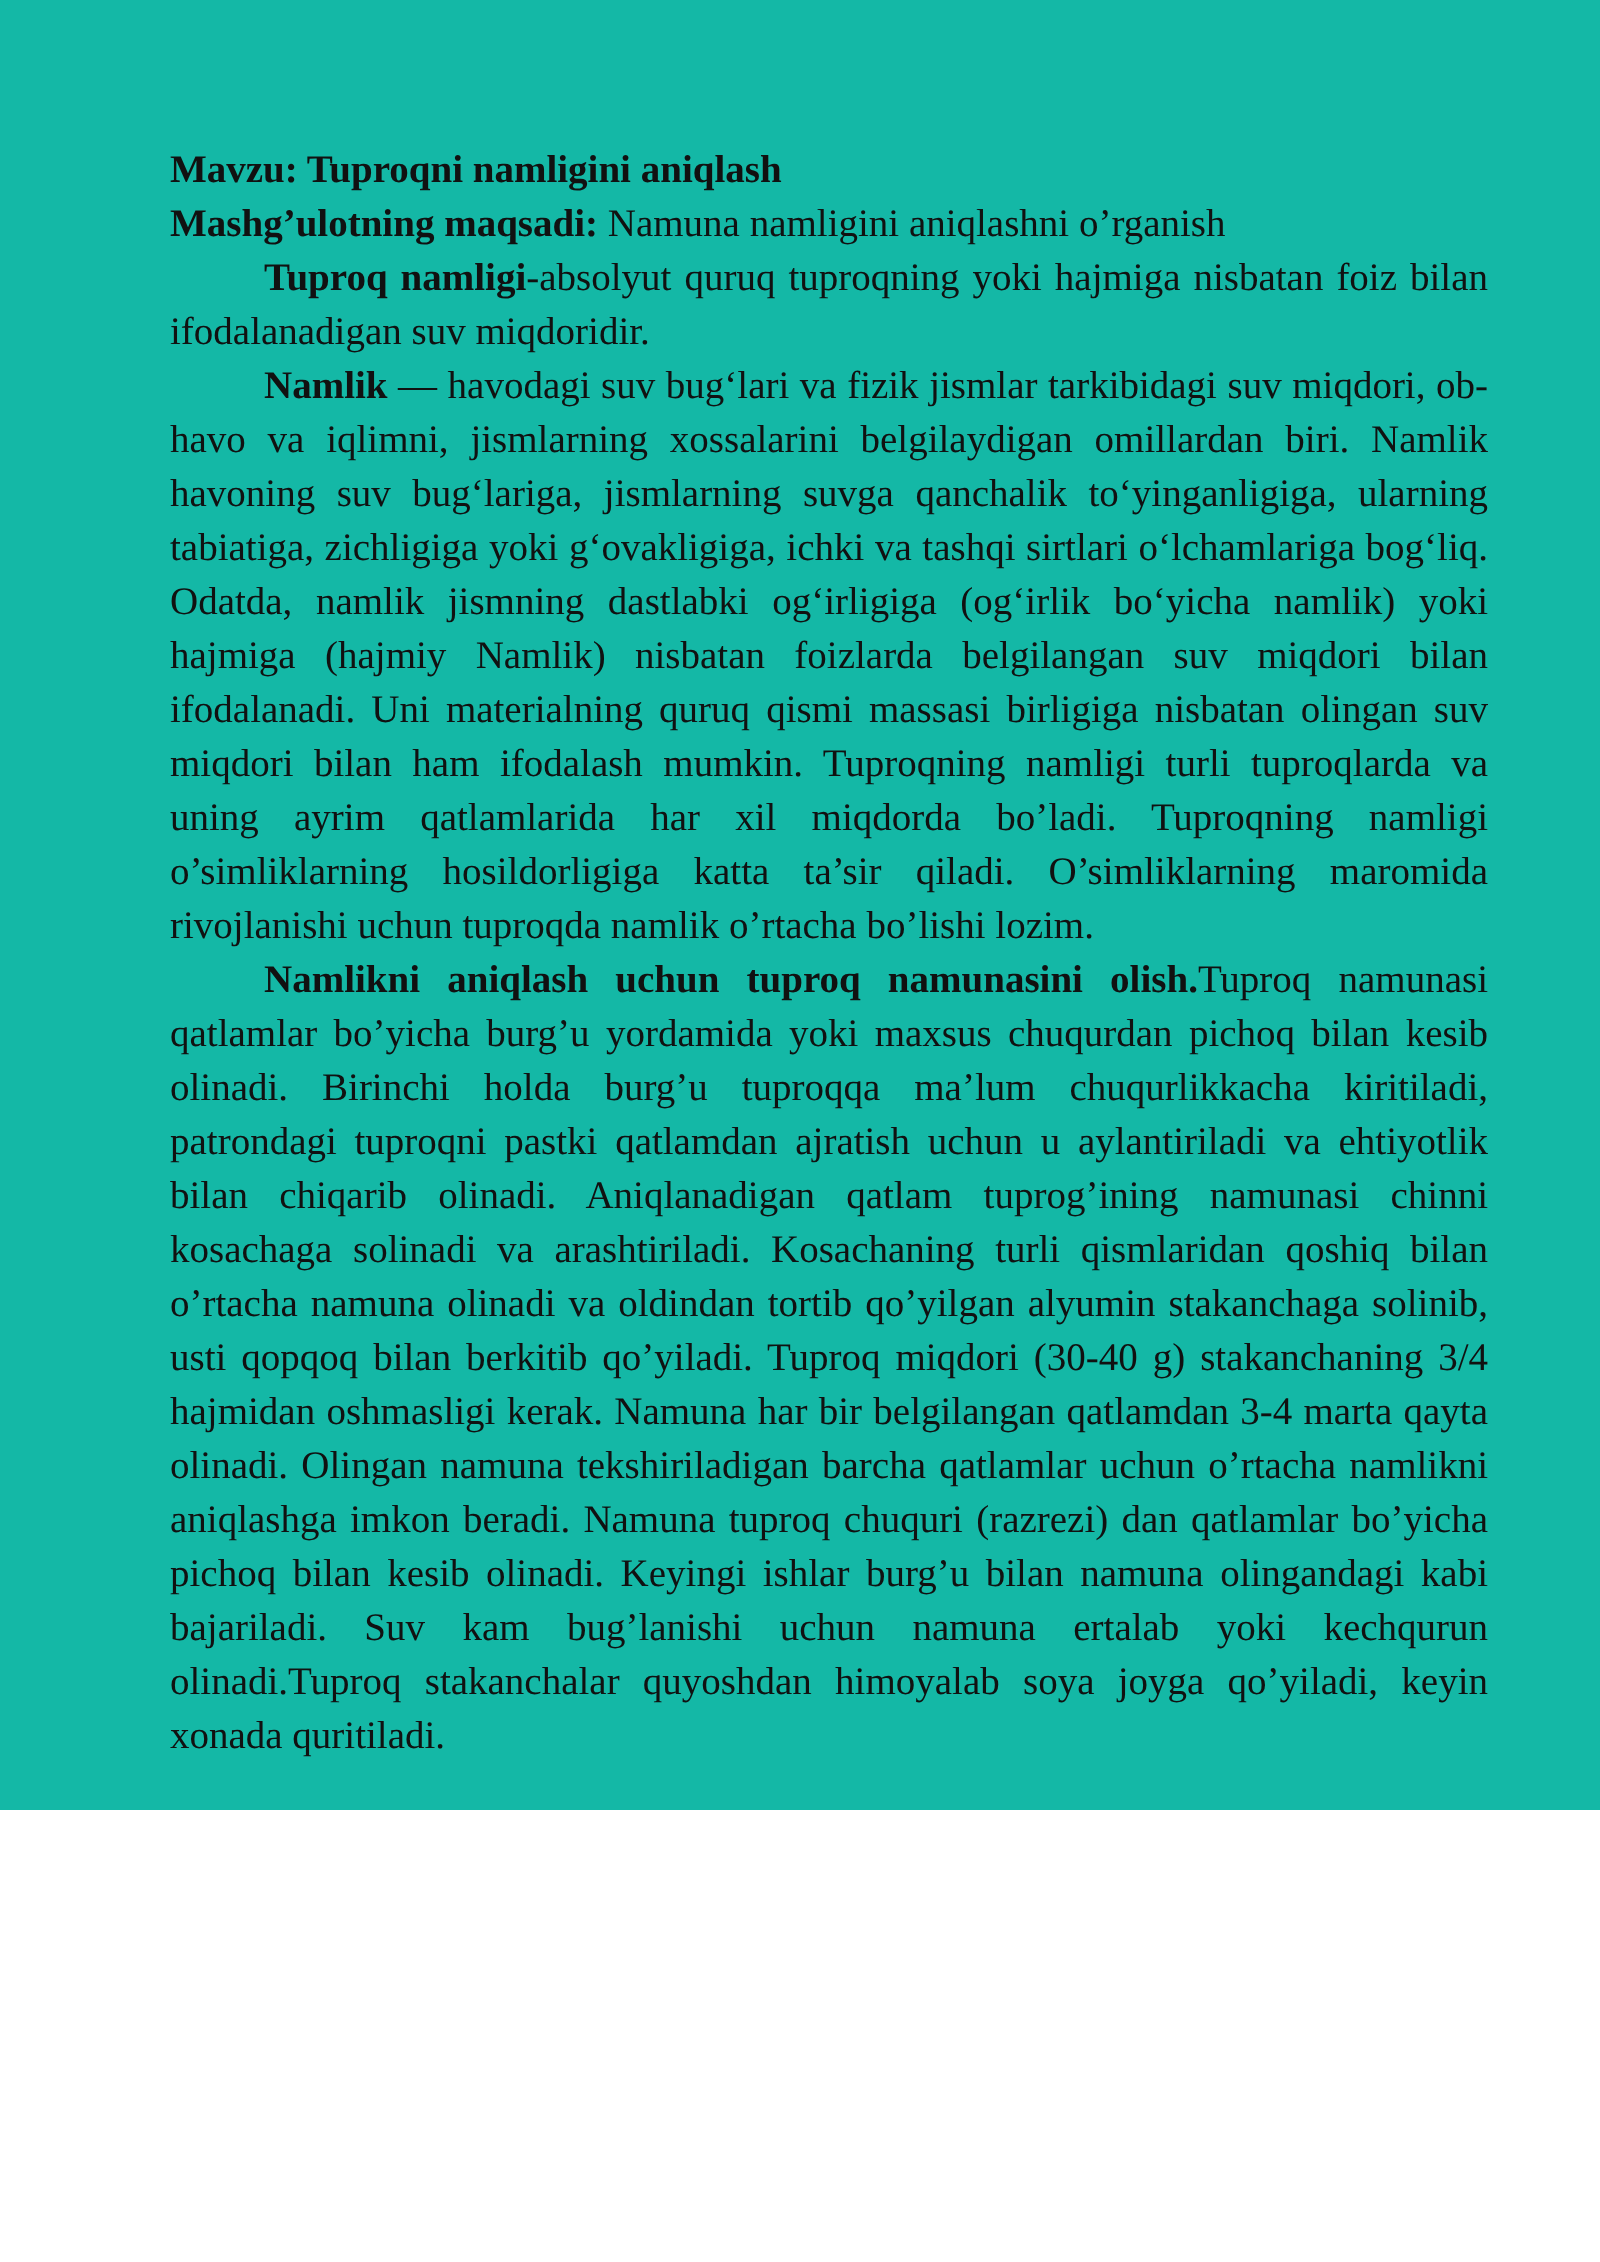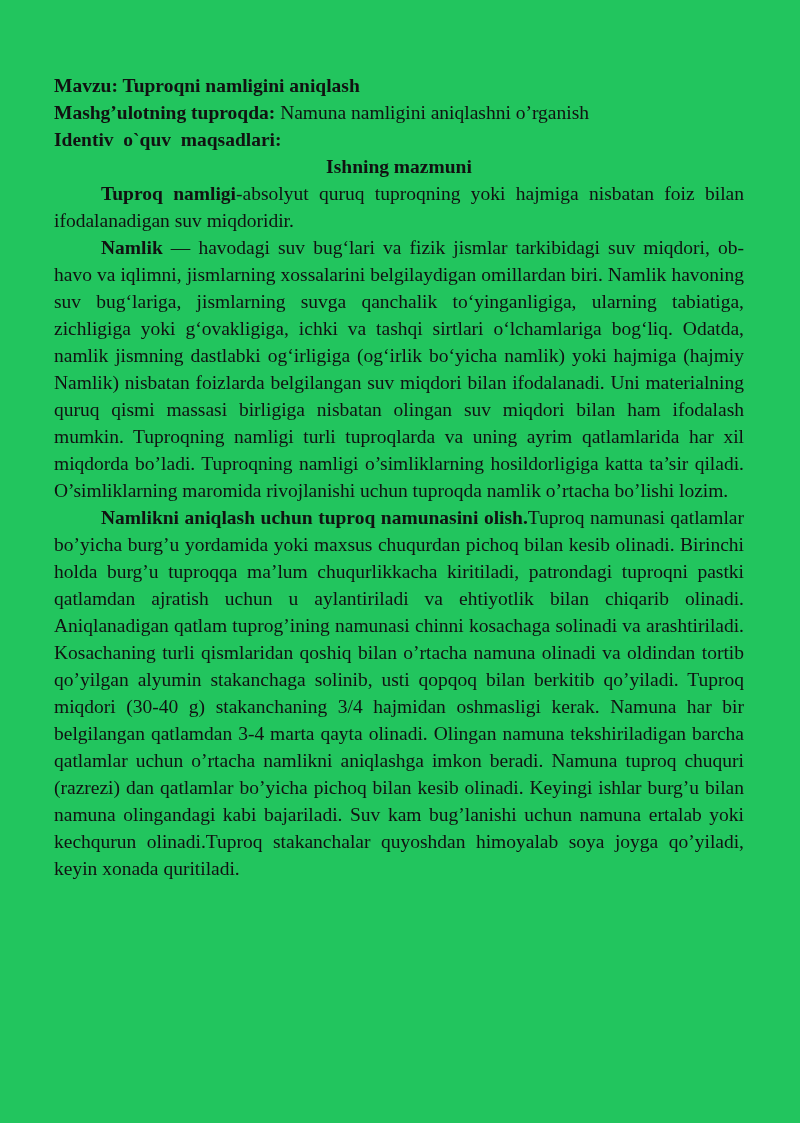--- a/index.html
+++ b/index.html
@@ -3,29 +3,29 @@
 <meta charset="utf-8">
 <style>
   html, body {
     margin: 0;
     padding: 0;
     background: #ffffff;
   }
   .page {
     position: relative;
     width: 800px;
-    height: 1123px;
+    height: 905px;
     margin: 0;
-    background: #22c55e;
+    background: #14b8a6;
     color: #111111;
     font-family: "Liberation Serif", "DejaVu Serif", serif;
     font-size: 19.5px;
     line-height: 27px;
     box-sizing: border-box;
-    padding: 72px 56px 0 54px;
+    padding: 72px 56px 0 85px;
     overflow: hidden;
   }
   .page p { margin: 0; }
   .b { font-weight: bold; }
   .title-line {
     font-weight: bold;
     margin-left: 28px;
     margin-bottom: 23px;
   }
   .purpose-line {
@@ -51,29 +51,27 @@
     text-indent: 47px;
   }
 </style>
 </head>
 <body>
 
 <div class="page">
 
   <p class="title-line">Mavzu: Tuproqni namligini aniqlash</p>
 
-  <p class="purpose-line"><span class="b">Mashg’ulotning tuproqda:</span><span> Namuna namligini aniqlashni o’rganish</span></p>
-
-  <p class="obj-heading">Identiv  o`quv  maqsadlari:</p>
+  <p class="purpose-line"><span class="b">Mashg’ulotning maqsadi:</span><span> Namuna namligini aniqlashni o’rganish</span></p>
 
 
 
 
 
-  <p class="section-heading">Ishning mazmuni</p>
+
 
   <p class="para"><span class="b">Tuproq namligi</span><span>-absolyut quruq tuproqning yoki hajmiga nisbatan foiz bilan ifodalanadigan suv miqdoridir.</span></p>
 
   <p class="para"><span class="b">Namlik</span><span> — havodagi suv bug‘lari va fizik jismlar tarkibidagi suv miqdori, ob-havo va iqlimni, jismlarning xossalarini belgilaydigan omillardan biri. Namlik havoning suv bug‘lariga, jismlarning suvga qanchalik to‘yinganligiga, ularning tabiatiga, zichligiga yoki g‘ovakligiga, ichki va tashqi sirtlari o‘lchamlariga bog‘liq. Odatda, namlik jismning dastlabki og‘irligiga (og‘irlik bo‘yicha namlik) yoki hajmiga (hajmiy Namlik) nisbatan foizlarda belgilangan suv miqdori bilan ifodalanadi. Uni materialning quruq qismi massasi birligiga nisbatan olingan suv miqdori bilan ham ifodalash mumkin. Tuproqning namligi turli tuproqlarda va uning ayrim qatlamlarida har xil miqdorda bo’ladi. Tuproqning namligi o’simliklarning hosildorligiga katta ta’sir qiladi. O’simliklarning maromida rivojlanishi uchun tuproqda namlik o’rtacha bo’lishi lozim.</span></p>
 
   <p class="para"><span class="b">Namlikni aniqlash uchun tuproq namunasini olish.</span><span>Tuproq namunasi qatlamlar bo’yicha burg’u yordamida yoki maxsus chuqurdan pichoq bilan kesib olinadi. Birinchi holda burg’u tuproqqa ma’lum chuqurlikkacha kiritiladi, patrondagi tuproqni pastki qatlamdan ajratish uchun u aylantiriladi va ehtiyotlik bilan chiqarib olinadi. Aniqlanadigan qatlam  tuprog’ining namunasi chinni kosachaga solinadi va arashtiriladi. Kosachaning turli qismlaridan qoshiq bilan o’rtacha namuna olinadi va oldindan tortib qo’yilgan alyumin stakanchaga solinib, usti qopqoq bilan berkitib qo’yiladi. Tuproq miqdori (30-40 g) stakanchaning 3/4 hajmidan oshmasligi kerak. Namuna har bir belgilangan qatlamdan 3-4 marta qayta olinadi. Olingan namuna tekshiriladigan barcha qatlamlar uchun o’rtacha namlikni aniqlashga imkon beradi. Namuna tuproq chuquri (razrezi) dan qatlamlar bo’yicha pichoq bilan kesib olinadi. Keyingi ishlar burg’u bilan namuna olingandagi kabi bajariladi. Suv kam bug’lanishi uchun namuna ertalab yoki kechqurun olinadi.Tuproq stakanchalar quyoshdan himoyalab soya joyga qo’yiladi, keyin xonada quritiladi.</span></p>
 
 </div>
 
 </body></html>

